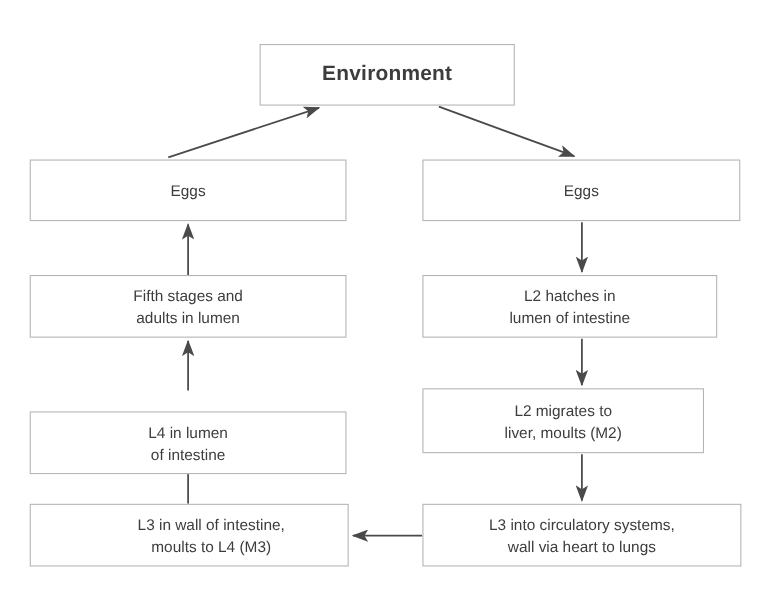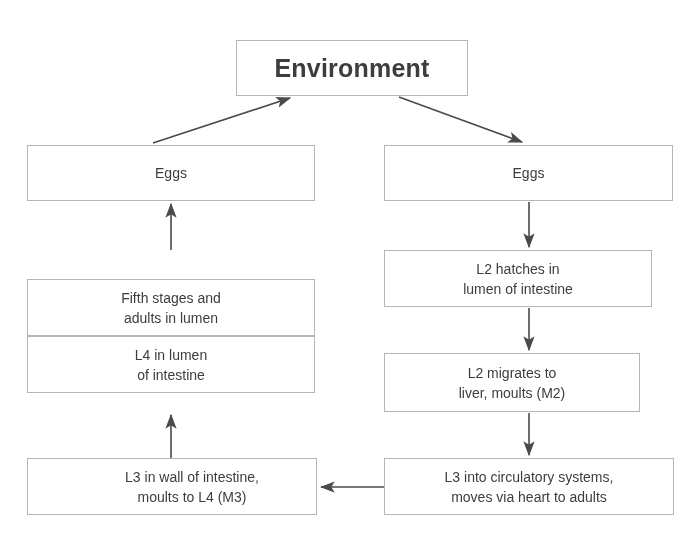--- a/index.html
+++ b/index.html
@@ -31,27 +31,27 @@
     align-items: center;
     justify-content: center;
     text-align: center;
     color: #3d3d3d;
     font-size: 14px;
     line-height: 20px;
     white-space: pre-line;
   }
   .node-environment {
     left: 236px; top: 40px; width: 232px; height: 56px;
-    font-size: 25px;
+    font-size: 19px;
     font-weight: 700;
     letter-spacing: 0.2px;
   }
   .node-eggs-left       { left: 27px;  top: 145px; width: 288px; height: 56px; }
-  .node-fifth-stages    { left: 27px;  top: 250px; width: 288px; height: 57px; margin-top: 29px; }
-  .node-l4-lumen        { left: 27px;  top: 336px; width: 288px; height: 57px; }
+  .node-fifth-stages    { left: 27px;  top: 250px; width: 288px; height: 57px; }
+  .node-l4-lumen        { left: 27px;  top: 374px; width: 288px; height: 57px; }
   .node-l3-wall         { left: 27px;  top: 458px; width: 290px; height: 57px; padding-left: 40px; }
   .node-eggs-right      { left: 384px; top: 145px; width: 289px; height: 56px; }
   .node-l2-hatches      { left: 384px; top: 250px; width: 268px; height: 57px; }
   .node-l2-migrates     { left: 384px; top: 353px; width: 256px; height: 59px; }
   .node-l3-circulatory  { left: 384px; top: 458px; width: 290px; height: 57px; }
   line.edge {
     stroke: #4a4a4a;
     stroke-width: 1.6;
   }
 </style>
@@ -92,15 +92,15 @@
 
   <div class="node node-eggs-right">Eggs</div>
 
   <div class="node node-l2-hatches">L2 hatches in
 lumen of intestine</div>
 
   <div class="node node-l2-migrates">L2 migrates to
 liver, moults (M2)</div>
 
   <div class="node node-l3-circulatory">L3 into circulatory systems,
-moves via heart to adults</div>
+wall via heart to lungs</div>
 
 </div>
 
 </body></html>

